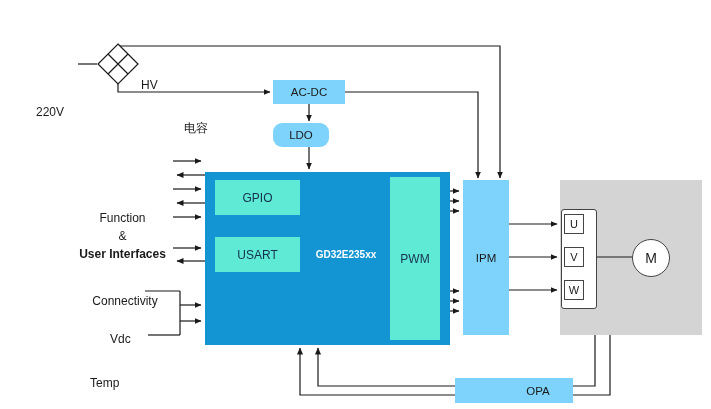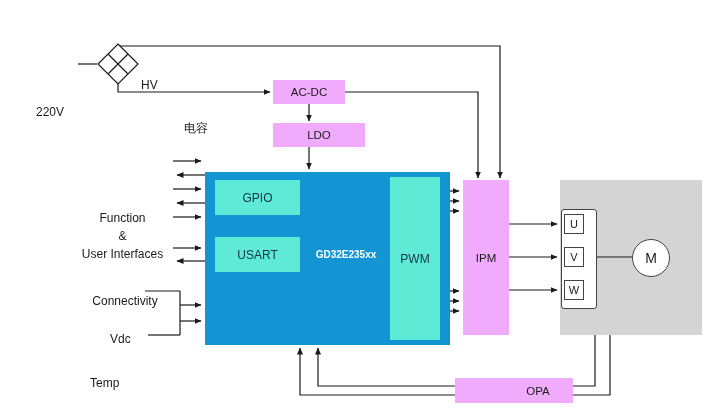--- a/index.html
+++ b/index.html
@@ -3,21 +3,21 @@
 <meta charset="utf-8">
 <style>
   html,body{margin:0;padding:0;background:#ffffff;}
   .canvas{
     position:relative;width:711px;height:409px;background:#ffffff;
     font-family:"Liberation Sans","DejaVu Sans",sans-serif;color:#1a1a1a;overflow:hidden;
   }
   .lbl{position:absolute;font-size:12px;white-space:nowrap;z-index:3;margin-top:48px;}
   .lbl.center{text-align:center;white-space:normal;}
   .graybox{
-    position:absolute;background:#f0abfc;display:flex;align-items:center;justify-content:center;
+    position:absolute;background:#7dd3fc;display:flex;align-items:center;justify-content:center;
     font-size:11.5px;color:#1a1a1a;z-index:3;
   }
   .panel{position:absolute;background:#d4d4d4;z-index:0;}
   .wires{position:absolute;left:0;top:0;z-index:2;}
   .mcu{
     position:absolute;left:205px;top:172px;width:245px;height:173px;background:#1295d2;z-index:1;
   }
   .periph{
     position:absolute;background:#5eead4;display:flex;align-items:center;justify-content:center;
     font-size:12px;color:#16324f;z-index:3;
@@ -100,25 +100,25 @@
     <g stroke="#1a1a1a" stroke-width="1.2">
       <path d="M118,44 L138,64 L118,84 L98,64 Z" fill="#ffffff"></path>
       <path d="M108,54 L128,74 M108,74 L128,54" fill="none"></path>
     </g>
   </svg>
 
   <div class="lbl" style="left:36px;top:57px;">220V</div>
   <div class="lbl" style="left:141px;top:30px;">HV</div>
   <div class="lbl" style="left:184px;top:72px;">电容</div>
   <div class="graybox" style="left:273px;top:80px;width:72px;height:24px;">AC-DC</div>
-  <div class="graybox" style="left:273px;top:123px;width:92px;height:24px;">LDO</div>
+  <div class="graybox" style="left:273px;top:123px;width:56px;height:24px;border-radius:9px;">LDO</div>
 
   <div class="lbl center" style="left:75px;top:163px;width:95px;">Function</div>
   <div class="lbl center" style="left:75px;top:181px;width:95px;">&amp;</div>
-  <div class="lbl center" style="left:75px;top:199px;width:95px;">User Interfaces</div>
+  <div class="lbl center" style="left:75px;top:199px;width:95px;font-weight:bold;">User Interfaces</div>
   <div class="lbl center" style="left:80px;top:246px;width:90px;">Connectivity</div>
   <div class="lbl" style="left:110px;top:284px;">Vdc</div>
   <div class="lbl" style="left:90px;top:328px;">Temp</div>
 
   <div class="mcu">
     <div class="periph" style="left:10px;top:8px;width:85px;height:35px;">GPIO</div>
     <div class="periph" style="left:10px;top:65px;width:85px;height:35px;">USART</div>
     <div class="periph" style="left:185px;top:5px;width:50px;height:163px;text-align:right;">PWM</div>
     <div class="mcu-title">GD32E235xx</div>
   </div>

